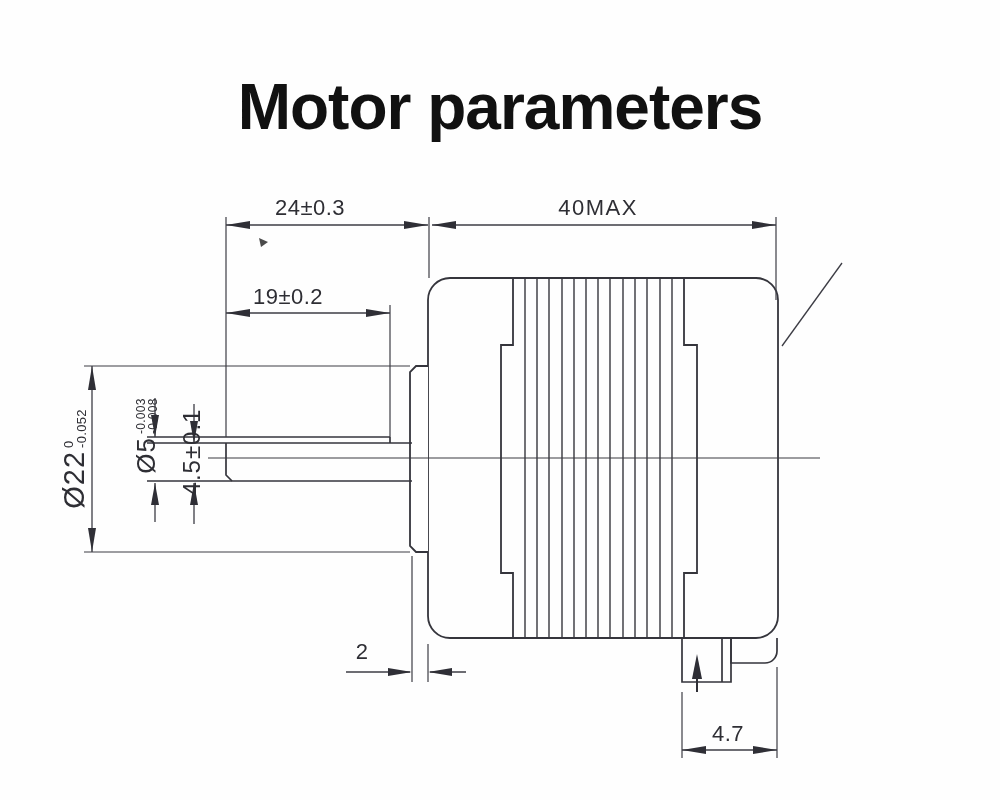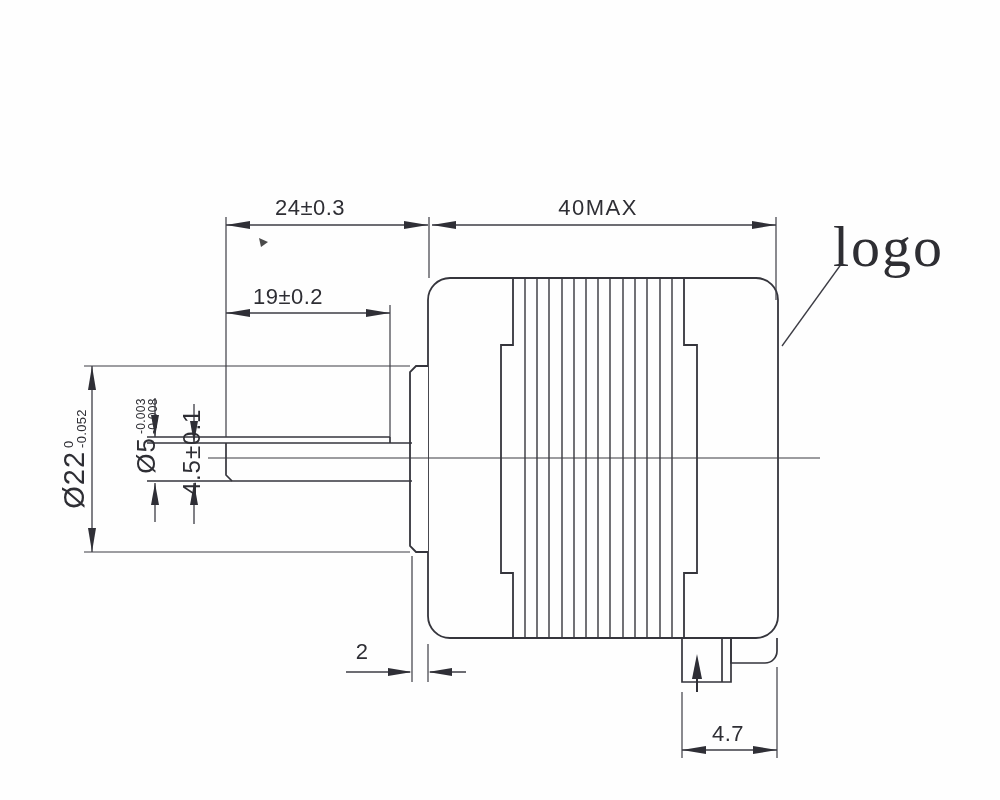--- a/index.html
+++ b/index.html
@@ -133,21 +133,21 @@
       </g>
 
       <line x1="682" y1="750" x2="777" y2="750"></line>
       <polygon points="682,750 706,746 706,754" stroke="none"></polygon>
       <polygon points="777,750 753,746 753,754" stroke="none"></polygon>
     </g>
 
     <polygon points="259,238 268,242 261,247" fill="#2a2a2a" opacity="0.85"></polygon>
   </svg>
 
-  <div class="abs" id="logo">logo</div>
+  <div class="abs" id="title">Motor parameters</div>
 
   <div class="abs dim" style="left:310px;top:208px;">24±0.3</div>
 
   <div class="abs dim" style="left:598px;top:208px;letter-spacing:1.5px;text-align:center;">40MAX</div>
 
   <div class="abs dim" style="left:288px;top:297px;">19±0.2</div>
 
   <div class="abs dim" style="left:362px;top:652px;">2</div>
 
   <div class="abs dim" style="left:728px;top:734px;">4.7</div>

